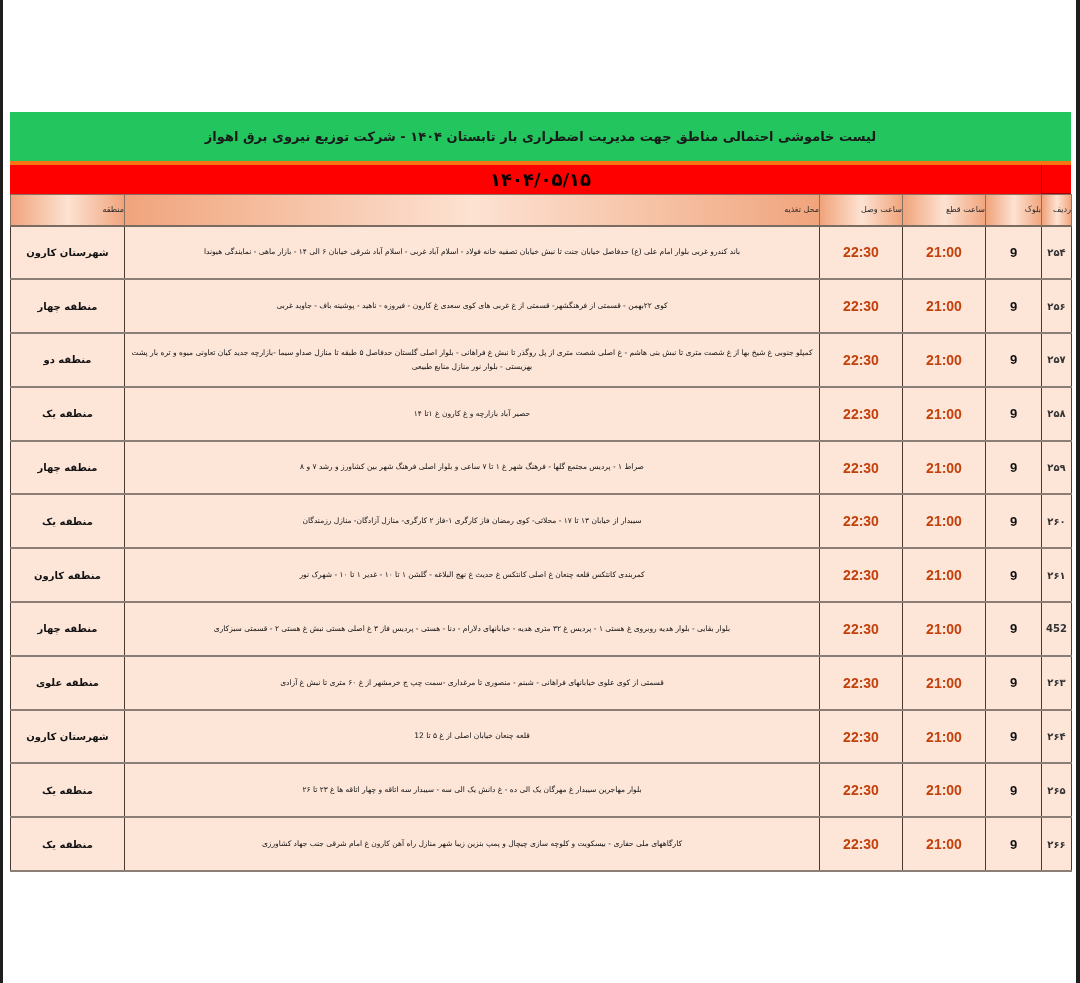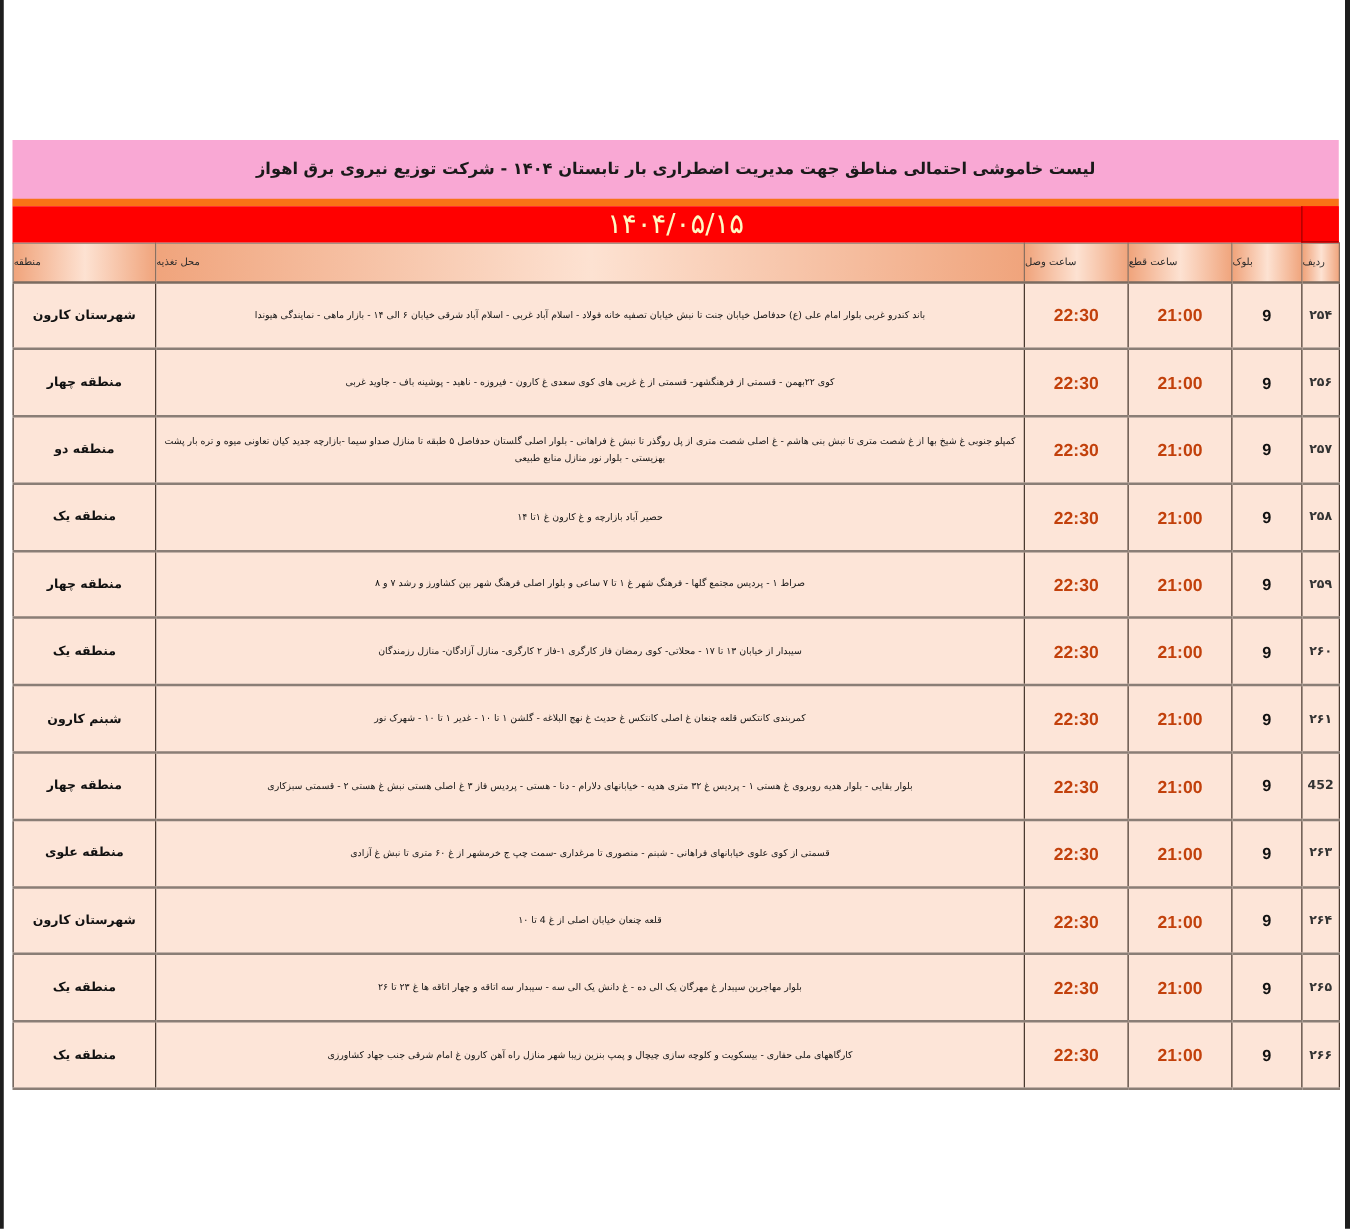--- a/index.html
+++ b/index.html
@@ -13,36 +13,36 @@
       background: #1e1e1e;
     }
     .frame-right {
       position: absolute; left: 1076px; top: 0; width: 4px; height: 983px;
       background: #1e1e1e;
     }
     .sheet {
       position: absolute; left: 10px; top: 112px; width: 1061px;
     }
     .title-bar {
-      height: 53px; background: #f9a8d4;
+      height: 53px; background: #22c55e;
       display: flex; align-items: center; justify-content: center;
-      border-bottom: 6px solid #f97316;
+      border-bottom: 4px solid #f97316;
     }
     .title-bar span {
       font-family: "DejaVu Sans", sans-serif;
       font-weight: bold; font-size: 13px; color: #1a1a1a;
       direction: rtl;
     }
     .date-bar {
       height: 29px; background: #ff0000; position: relative;
       display: flex; align-items: center; justify-content: center;
     }
     .date-bar .date-text {
       font-family: "DejaVu Sans", sans-serif;
-      font-weight: normal; font-size: 22px; color: #fef9c3;
+      font-weight: bold; font-size: 18px; color: #000000;
       letter-spacing: 1px; direction: ltr;
     }
     .date-bar .date-corner {
       position: absolute; right: 0; top: 0; width: 30px; height: 29px;
       border-left: 1px solid #a00000; border-bottom: 1px solid #a00000;
       background: #ff0000;
     }
     table {
       width: 1061px; border-collapse: collapse; table-layout: fixed;
       direction: ltr;
@@ -53,21 +53,21 @@
     col.c-off { width: 83px; }
     col.c-block { width: 56px; }
     col.c-row { width: 30px; }
     thead th {
       height: 31px;
       background: linear-gradient(to right, #f0a47c 0%, #fde2d2 50%, #f0a47c 100%);
       border: 1px solid #8a7060;
       border-bottom: 2px solid #7b6b60;
       font-family: "DejaVu Sans", sans-serif;
       font-weight: normal; font-size: 8px; color: #2a2a2a;
-      direction: rtl; text-align: left;
+      direction: rtl; text-align: right;
     }
     tbody td {
       height: 53.8px;
       background: #fde5d8;
       border-left: 1px solid #4a3a30;
       border-right: 1px solid #4a3a30;
       border-bottom: 2px solid #8a7e76;
       text-align: center; vertical-align: middle;
       color: #111;
     }
@@ -170,21 +170,21 @@
       </tr>
       <tr>
         <td class="region">منطقه یک</td>
         <td class="location">سیبدار از خیابان ۱۳ تا ۱۷ - محلاتی- کوی رمضان فاز کارگری ۱-فاز ۲ کارگری- منازل آزادگان- منازل رزمندگان</td>
         <td class="time">22:30</td>
         <td class="time">21:00</td>
         <td class="block">9</td>
         <td class="rownum">۲۶۰</td>
       </tr>
       <tr>
-        <td class="region">شبنم کارون</td>
+        <td class="region">منطقه کارون</td>
         <td class="location">کمربندی کانتکس قلعه چنعان غ اصلی کانتکس غ حدیث غ نهج البلاغه - گلشن ۱ تا ۱۰ - غدیر ۱ تا ۱۰ - شهرک نور</td>
         <td class="time">22:30</td>
         <td class="time">21:00</td>
         <td class="block">9</td>
         <td class="rownum">۲۶۱</td>
       </tr>
       <tr>
         <td class="region">منطقه چهار</td>
         <td class="location">بلوار بقایی - بلوار هدیه روبروی غ هستی ۱ - پردیس غ ۳۲ متری هدیه - خیابانهای دلارام - دنا - هستی - پردیس فاز ۳ غ اصلی هستی نبش غ هستی ۲ - قسمتی سبزکاری</td>
         <td class="time">22:30</td>
@@ -195,21 +195,21 @@
       <tr>
         <td class="region">منطقه علوی</td>
         <td class="location">قسمتی از کوی علوی خیابانهای فراهانی - شبنم - منصوری تا مرغداری -سمت چپ ج خرمشهر از غ ۶۰ متری تا نبش غ آزادی</td>
         <td class="time">22:30</td>
         <td class="time">21:00</td>
         <td class="block">9</td>
         <td class="rownum">۲۶۳</td>
       </tr>
       <tr>
         <td class="region">شهرستان کارون</td>
-        <td class="location">قلعه چنعان خیابان اصلی از غ 4 تا ۱۰</td>
+        <td class="location">قلعه چنعان خیابان اصلی از غ ۵ تا 12</td>
         <td class="time">22:30</td>
         <td class="time">21:00</td>
         <td class="block">9</td>
         <td class="rownum">۲۶۴</td>
       </tr>
       <tr>
         <td class="region">منطقه یک</td>
         <td class="location">بلوار مهاجرین سیبدار غ مهرگان یک الی ده - غ دانش یک الی سه - سیبدار سه اتاقه و چهار اتاقه ها غ ۲۳ تا ۲۶</td>
         <td class="time">22:30</td>
         <td class="time">21:00</td>

